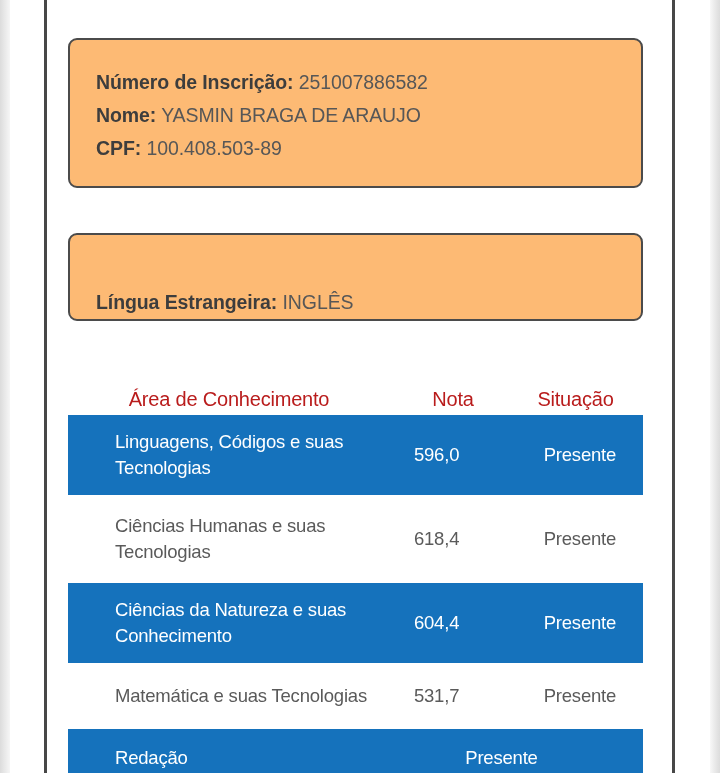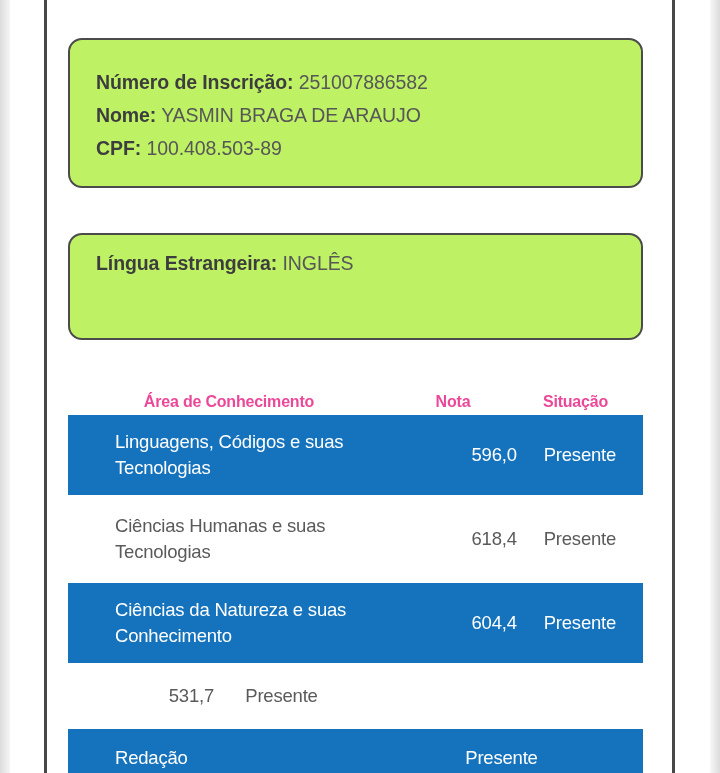--- a/index.html
+++ b/index.html
@@ -59,38 +59,38 @@
     height: 773px;
     background: #ffffff;
     padding: 0;
   }
 
   
   .card {
     position: absolute;
     left: 21px;
     border: 2px solid #4b4b4b;
-    border-radius: 14px;
-    background: #bef264;
+    border-radius: 9px;
+    background: #fdba74;
   }
 
   .card-identity {
     top: 38px;
     width: 575px;
     height: 150px;
     padding: 26px 0 0 26px;
   }
 
   .card-language {
     top: 233px;
     width: 575px;
-    height: 107px;
-    padding: 12px 0 0 26px;
+    height: 88px;
+    padding: 5px 0 0 26px;
     display: flex;
-    align-items: flex-start;
+    align-items: flex-end;
   }
 
   .info-line {
     font-size: 19.5px;
     color: #4a4a4a;
     line-height: 33px;
     white-space: nowrap;
     letter-spacing: -0.1px;
   }
   .info-label {
@@ -110,23 +110,23 @@
     width: 575px;
   }
 
   .table-head {
     display: flex;
     align-items: flex-end;
     height: 42px;
     padding-bottom: 4px;
   }
   .th {
-    font-size: 16px;
-    font-weight: bold;
-    color: #ec4899;
+    font-size: 20px;
+    font-weight: normal;
+    color: #b91c1c;
     letter-spacing: -0.2px;
   }
   .th-area   { width: 330px; text-align: center; padding-right: 8px; }
   .th-nota   { width: 110px; text-align: center; }
   .th-situ   { width: 135px; text-align: center; }
 
   .table-body { display: block; }
 
   .row {
     display: flex;
@@ -151,21 +151,21 @@
     line-height: 26px;
   }
   .cell-area {
     width: 330px;
     padding-left: 11px;
     padding-right: 10px;
     text-align: left;
   }
   .cell-nota {
     width: 110px;
-    text-align: right;
+    text-align: left;
   }
   .cell-situ {
     width: 135px;
     text-align: center;
   }
   .row.highlight .cell { color: #ffffff; }
   .row.plain .cell { color: #5a5a5a; }
 </style>
 </head>
 <body>
@@ -219,20 +219,21 @@
         <div class="cell cell-situ">Presente</div>
       </div>
 
       <div class="row highlight two-line">
         <div class="cell cell-area">Ciências da Natureza e suas Conhecimento</div>
         <div class="cell cell-nota">604,4</div>
         <div class="cell cell-situ">Presente</div>
       </div>
 
       <div class="row plain">
+        <div class="cell cell-area">Matemática e suas Tecnologias</div>
         <div class="cell cell-nota">531,7</div>
         <div class="cell cell-situ">Presente</div>
       </div>
 
       <div class="row highlight">
         <div class="cell cell-area">Redação</div>
         <div class="cell cell-situ">Presente</div>
       </div>
 
     </div>

